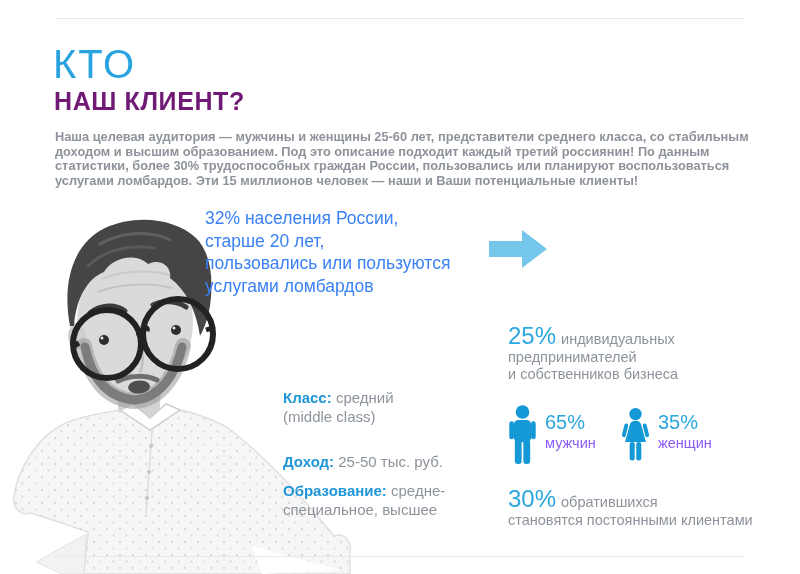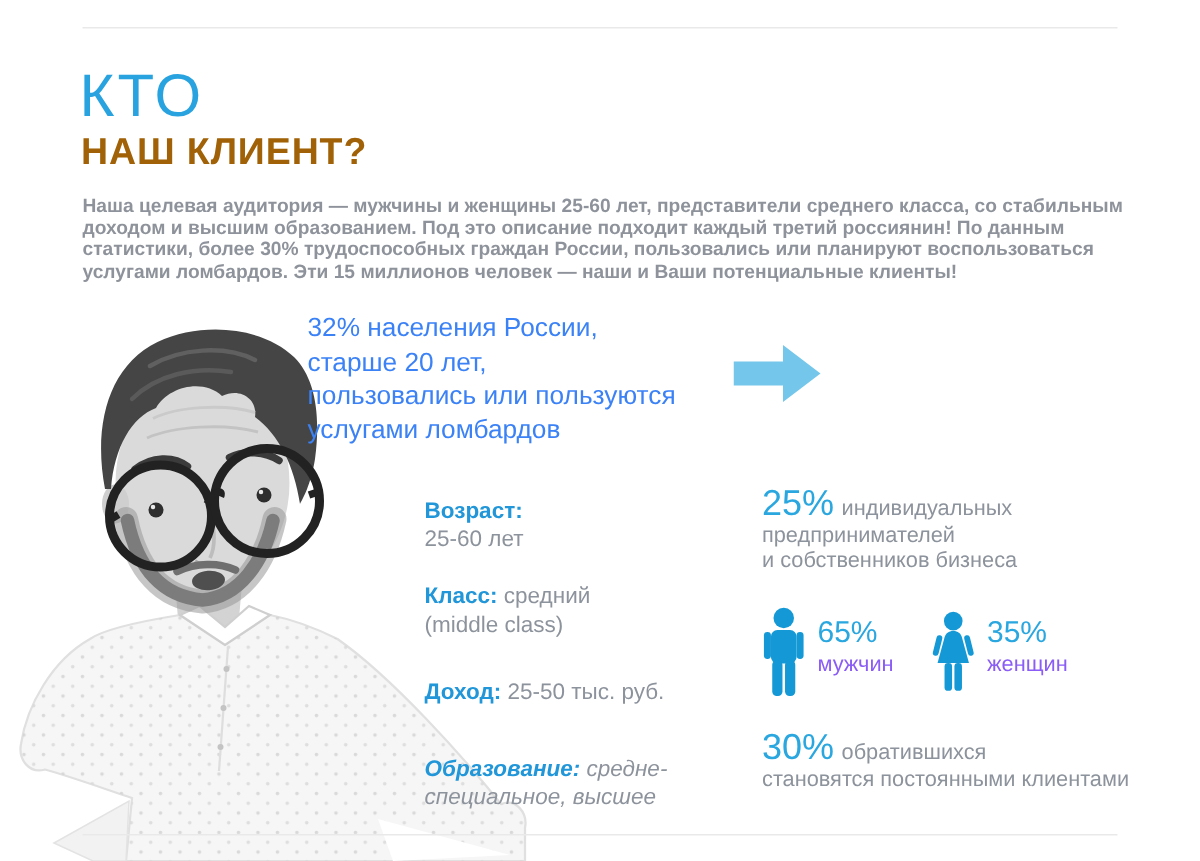--- a/index.html
+++ b/index.html
@@ -13,21 +13,21 @@
   .rule.top { top:18px; }
   .rule.bottom { top:556px; }
 
   
   .title-accent {
     position:absolute; left:53px; top:42px;
     font-size:40px; font-weight:300; letter-spacing:2px; color:#29a3e0;
   }
   .title-main {
     position:absolute; left:54px; top:87px;
-    font-size:25px; font-weight:700; letter-spacing:0.6px; color:#a16207;
+    font-size:25px; font-weight:700; letter-spacing:0.6px; color:#701a75;
   }
   .intro {
     position:absolute; left:55px; top:130px; width:708px;
     font-size:12.8px; line-height:14.7px; color:#8e939b;font-weight:bold;
   }
 
   .pre { white-space:pre-line; }
 
   
   .photo { position:absolute; left:0px; top:214px; width:360px; height:360px; pointer-events:none; }
@@ -49,21 +49,21 @@
 
   
   .profile { position:absolute; left:283px; top:331px; width:215px; height:210px; }
   .profile-row { position:absolute; left:0; font-size:15px; line-height:19px; }
   .profile-row .plabel { color:#2196d8; font-weight:700; }
   .profile-row .pvalue { color:#8d939c; }
   .profile-row.stacked .plabel { display:block; }
   .row-age   { top:0px; }
   .row-class { top:57px; }
   .row-income { top:121px; }
-  .row-education { top:172px;font-style:italic; }
+  .row-education { top:150px; }
 
   
   .stats { position:absolute; left:508px; top:327px; width:270px; height:210px; }
   .big-pct { font-size:24px; font-weight:400; color:#2ba7e0; margin-right:5px; }
   .fact { position:absolute; left:0; font-size:14.5px; line-height:17.5px; color:#8d939c; }
   .fact-business { top:0px; }
   .fact-returning { top:163px; }
   .genders { position:absolute; left:0; top:76px; width:270px; height:70px; }
   .gender { position:absolute; top:0; }
   .gender-male { left:0; }
@@ -173,24 +173,20 @@
 услугами ломбардов</div>
 
   <div class="arrow-wrap">
     <svg width="59" height="40" viewBox="0 0 59 40">
       <polygon points="0,12 33,12 33,1 58,20 33,39 33,28 0,28" fill="#74c7ea"></polygon>
     </svg>
   </div>
 
 
   <div class="profile">
-    <div class="profile-row stacked row-age">
-      <span class="plabel">Возраст:</span>
-      <span class="pvalue pre">25-60 лет</span>
-    </div>
     <div class="profile-row row-class">
       <span class="plabel">Класс:</span>
       <span class="pvalue pre">средний
 (middle class)</span>
     </div>
     <div class="profile-row row-income">
       <span class="plabel">Доход:</span>
       <span class="pvalue pre">25-50 тыс. руб.</span>
     </div>
     <div class="profile-row row-education">

